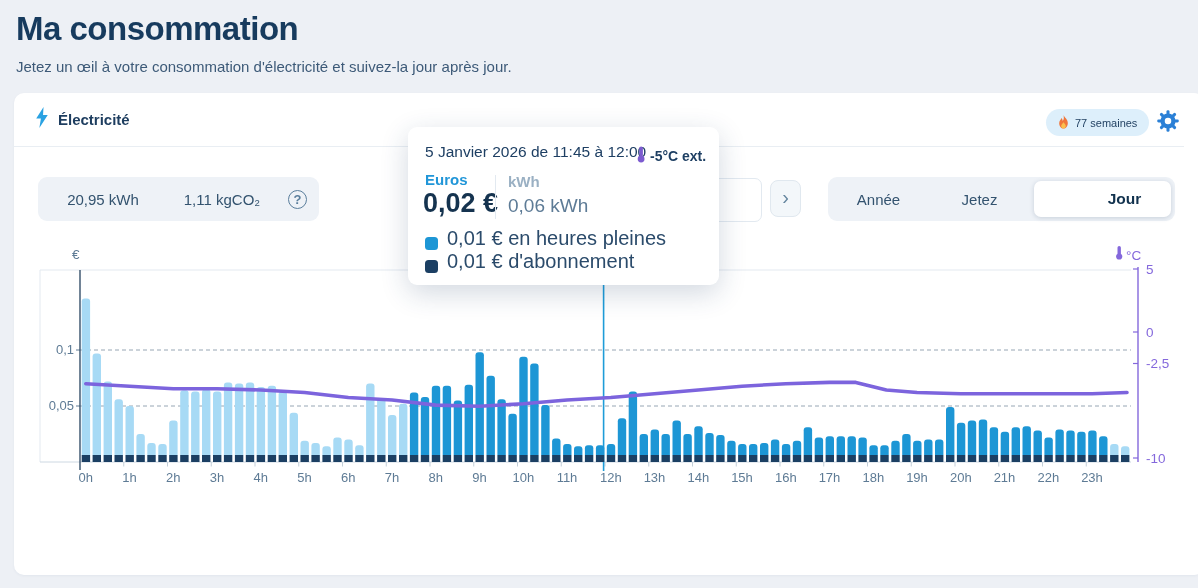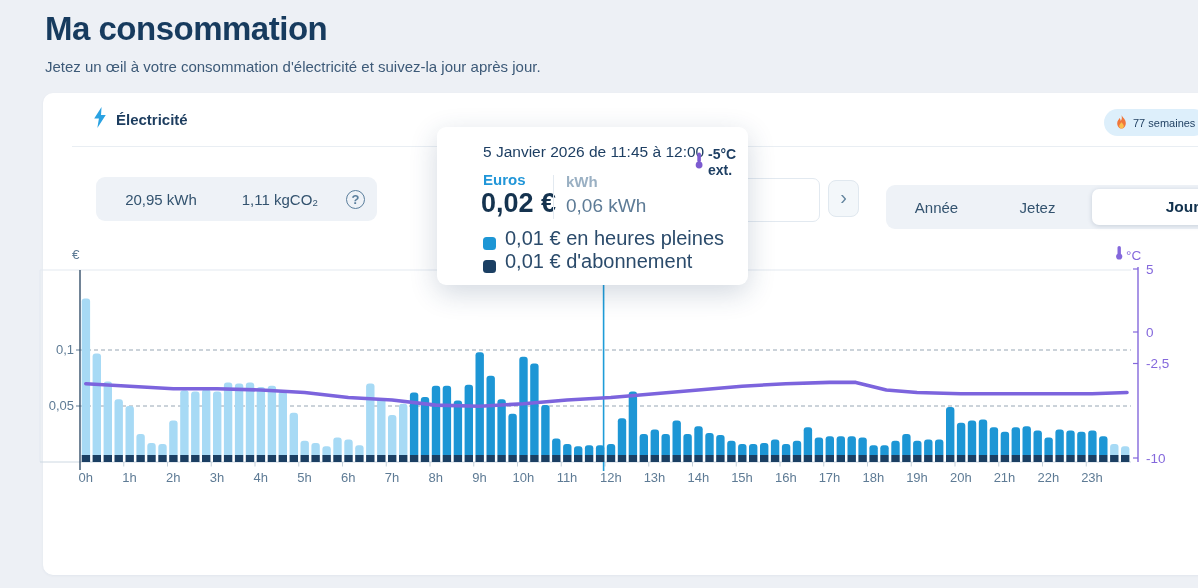--- a/index.html
+++ b/index.html
@@ -1,34 +1,34 @@
 <!DOCTYPE html>
 <html><head>
 <meta charset="utf-8">
 <style>
   html,body{margin:0;padding:0;}
   body{width:1198px;height:588px;background:#edf0f5;font-family:"Liberation Sans",sans-serif;position:relative;overflow:hidden;}
-  .abs{position:absolute;margin-left:29px;}
+  .abs{position:absolute;}
   .page{position:relative;width:1198px;height:588px;}
   .page-title{left:16px;top:10px;font-size:33px;font-weight:700;color:#173b5e;letter-spacing:-0.5px;}
   .page-subtitle{left:16px;top:58px;font-size:15px;color:#3d5a78;}
   .card{left:14px;top:93px;width:1190px;height:482px;background:#fff;border-radius:10px;box-shadow:0 1px 3px rgba(25,55,90,0.05);z-index:1;}
   .card-divider{left:0;top:53px;width:1170px;height:1px;background:#e9eef3;}
   .energy-row{left:22px;top:14px;display:flex;align-items:center;gap:9px;}
   .energy-label{font-size:15px;font-weight:700;color:#1d3d5f;}
   .badge{left:1032px;top:16px;height:27px;background:#ddeffb;border-radius:14px;display:flex;align-items:center;gap:6px;padding:0 12px;font-size:11px;color:#1d3d5f;}
   .gear{left:1141px;top:15px;width:26px;height:26px;cursor:pointer;}
   .seg{background:#eef2f7;border-radius:9px;display:flex;align-items:center;padding:4px;height:44px;box-sizing:border-box;}
   .seg-item{display:flex;align-items:center;justify-content:center;height:36px;border-radius:7px;color:#33536f;font-size:15px;cursor:pointer;}
   .seg-item.sel{background:#fff;font-weight:700;color:#12324e;box-shadow:0 1px 5px rgba(20,50,90,0.18);font-size:15.5px;padding-left:44px;}
   .stats-seg{left:24px;top:84px;}
   .help-icon{width:19px;height:19px;border:1.6px solid #5a7e9c;border-radius:50%;color:#5a7e9c;font-size:13px;font-weight:700;display:flex;align-items:center;justify-content:center;margin:0 8px;box-sizing:border-box;}
   .date-box{left:616px;top:85px;width:132px;height:44px;background:#fff;border:1px solid #e2e9f0;border-radius:7px;box-sizing:border-box;}
   .next-btn{left:756px;top:87px;width:31px;height:37px;background:#f3f7fa;border:1px solid #e0e8ef;border-radius:8px;display:flex;align-items:center;justify-content:center;color:#64869f;font-size:20px;cursor:pointer;box-sizing:border-box;padding-bottom:3px;}
-  .tabs-seg{left:814px;top:92px;width:347px;gap:8px;}
+  .tabs-seg{left:814px;top:84px;width:347px;gap:8px;}
   .tabs-seg .seg-item{width:113px;}
   .stats-seg .seg-item{padding:0 2px;}
   .tooltip{left:408px;top:127px;width:311px;height:158px;background:#fff;border-radius:9px;box-shadow:0 8px 28px rgba(30,60,100,0.20);z-index:5;}
   .tt-date{left:17px;top:16px;font-size:15.5px;color:#1e3f63;}
   .tt-temp{left:228px;top:19px;display:flex;align-items:center;gap:4px;font-size:14px;font-weight:700;color:#1e3f63;}
   .tt-euros-label{left:17px;top:44px;font-size:15px;font-weight:700;color:#2196d8;}
   .tt-euros-value{left:15px;top:61px;font-size:27px;font-weight:700;color:#15334f;}
   .tt-vdiv{left:87px;top:48px;width:1px;height:44px;background:#e2e9f0;}
   .tt-kwh-label{left:100px;top:46px;font-size:15px;font-weight:700;color:#9ab0c3;}
   .tt-kwh-value{left:100px;top:68px;font-size:19px;color:#5d7b96;}

